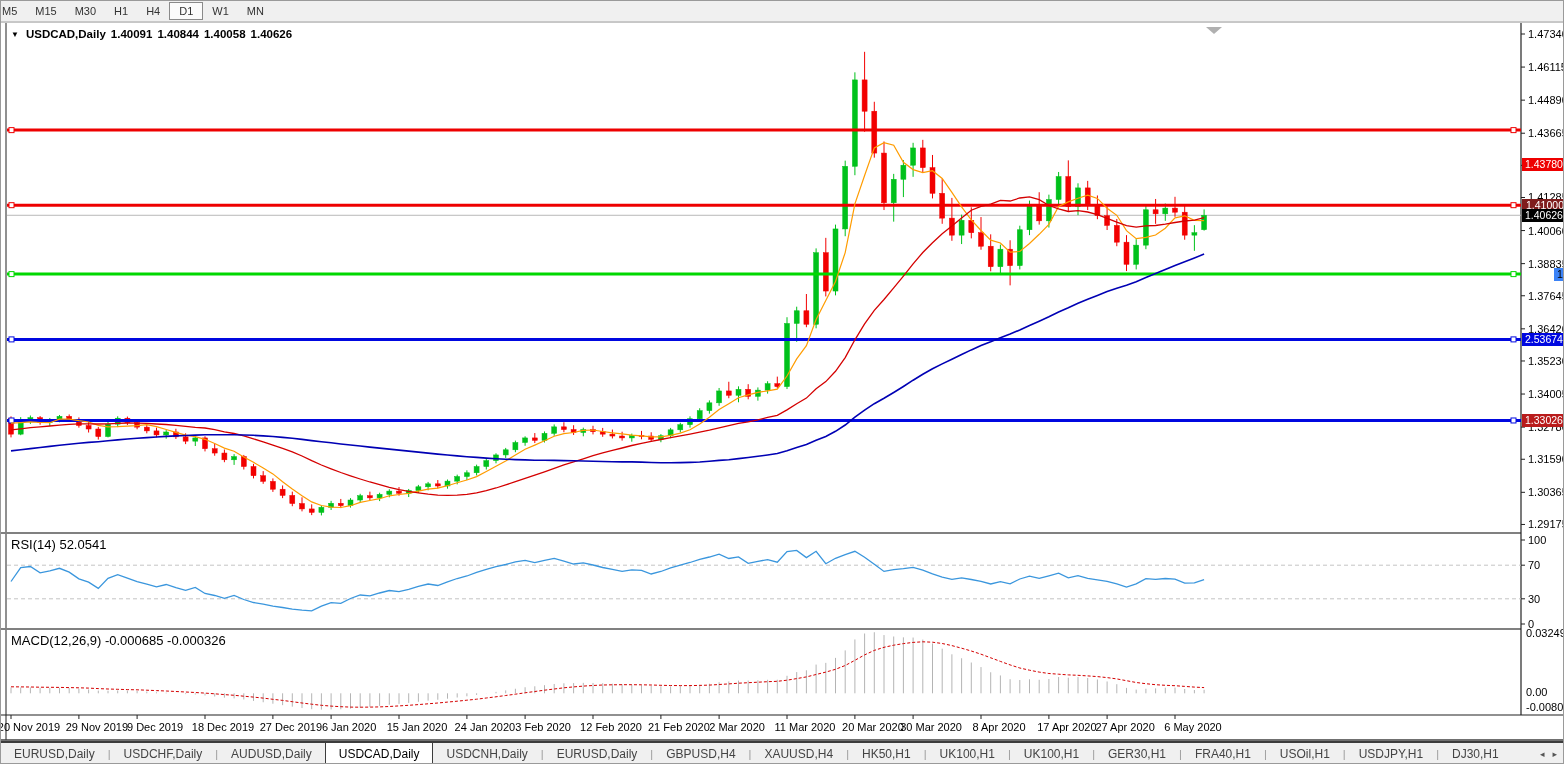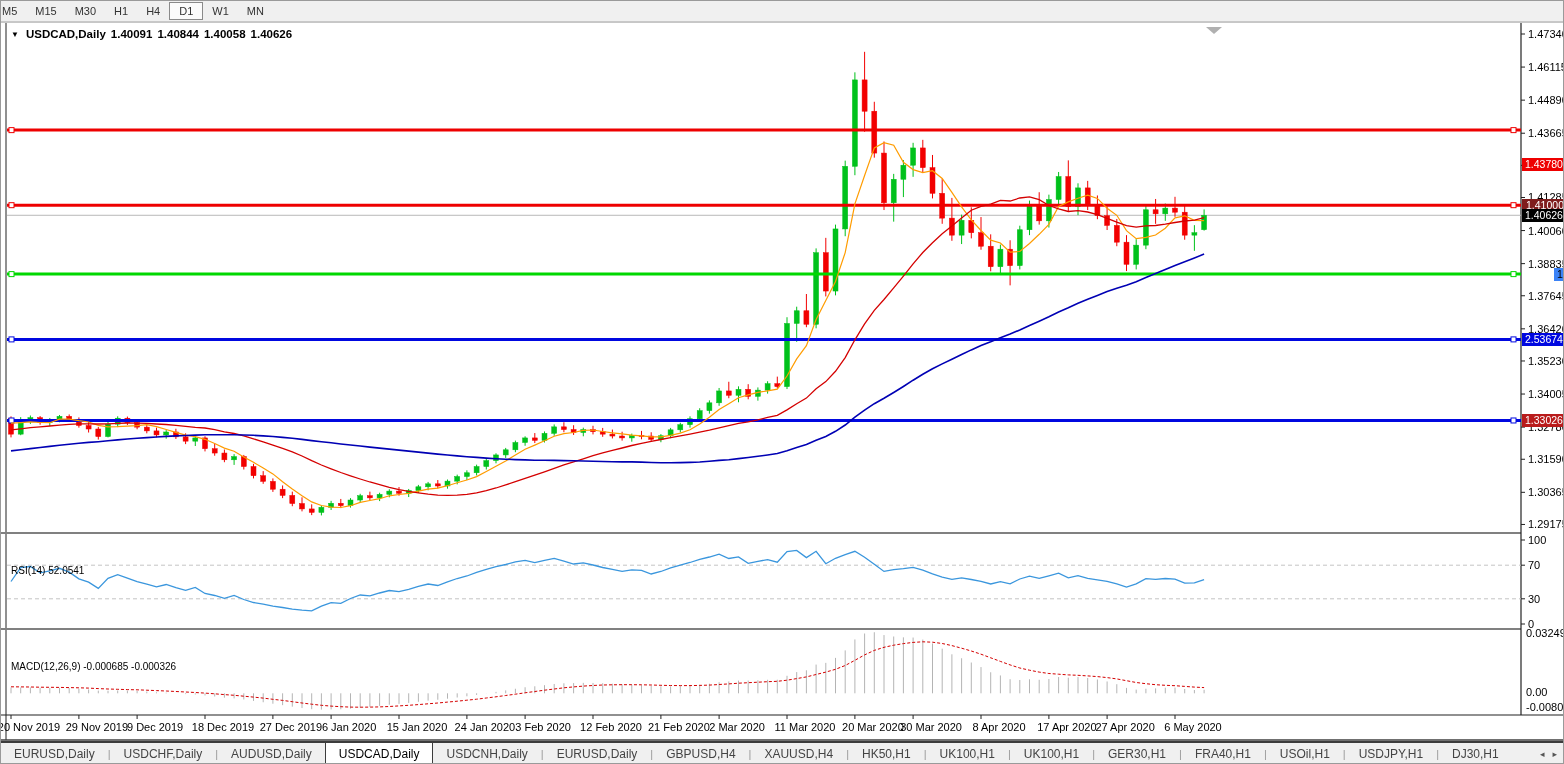--- a/index.html
+++ b/index.html
@@ -10,21 +10,21 @@
            border-bottom:1px solid #aaaaaa;white-space:nowrap;overflow:hidden;}
   .tfbtn{display:inline-block;height:18px;line-height:18px;padding:0 9px;margin-top:1px;
          font-size:11px;color:#333;cursor:default;}
   .tfbtn.active{background:#fbfbfb;border:1px solid #8a8a8a;line-height:16px;height:16px;border-radius:0;}
   
   #chart-window{position:absolute;left:0;top:20px;width:1564px;height:720px;background:#ffffff;}
   #chart-svg{position:absolute;left:0;top:0;}
   #chart-header{position:absolute;left:10px;top:7px;font-size:11.5px;color:#000;font-weight:bold;}
   #chart-header .tri{font-size:8px;margin-right:7px;position:relative;top:-1px;color:#000;}
   #chart-header span{margin-right:5px;}
-  .pane-label{position:absolute;left:10px;font-size:10px;color:#000;margin-top:28px;}
+  .pane-label{position:absolute;left:10px;font-size:13px;color:#000;}
   .price-badge{position:absolute;left:1521px;width:43px;height:13px;font-size:10.5px;
                line-height:13px;padding-left:3px;box-sizing:border-box;}
   
   #tabbar{position:absolute;left:0;top:740px;width:1564px;height:24px;background:#f0f0f0;
           border-top:2px solid #3c3c3c;white-space:nowrap;overflow:hidden;}
   .tab{display:inline-block;height:22px;line-height:21px;padding:0 13px;font-size:12px;color:#444;cursor:default;}
   .tab.active{background:#ffffff;color:#000;border:1px solid #3c3c3c;border-bottom:none;
               margin-top:-1px;height:23px;line-height:22px;position:relative;z-index:2;}
   .tabsep{display:inline-block;color:#999;font-size:11px;vertical-align:top;line-height:22px;}
   #tab-arrows{position:absolute;right:8px;top:0;height:22px;line-height:22px;font-size:9px;color:#555;}

